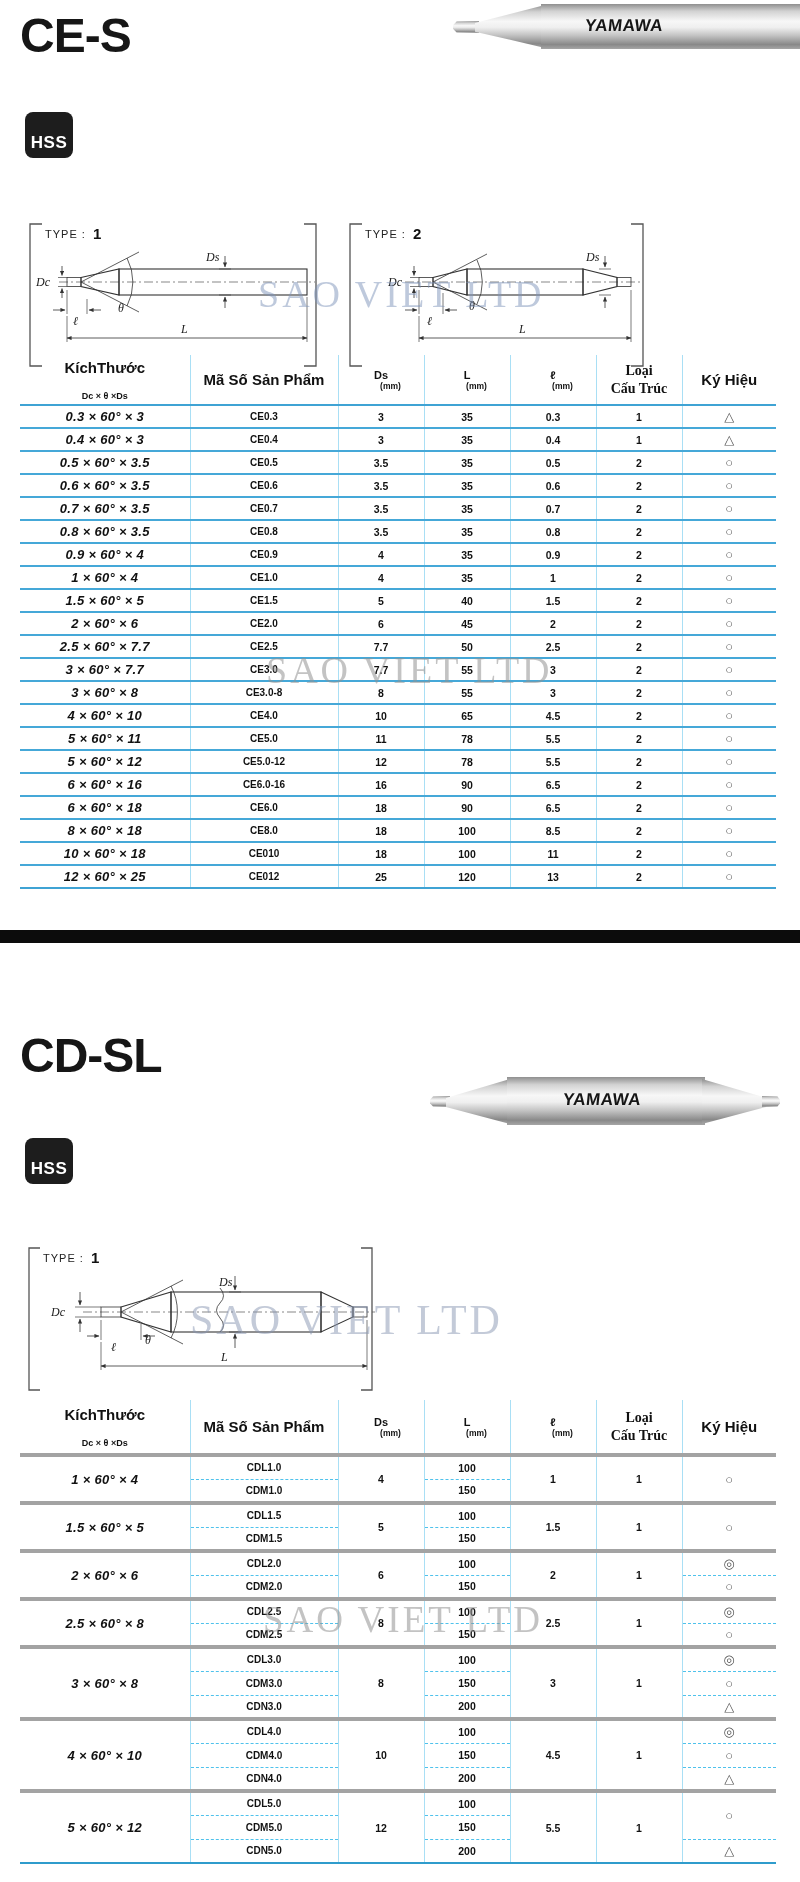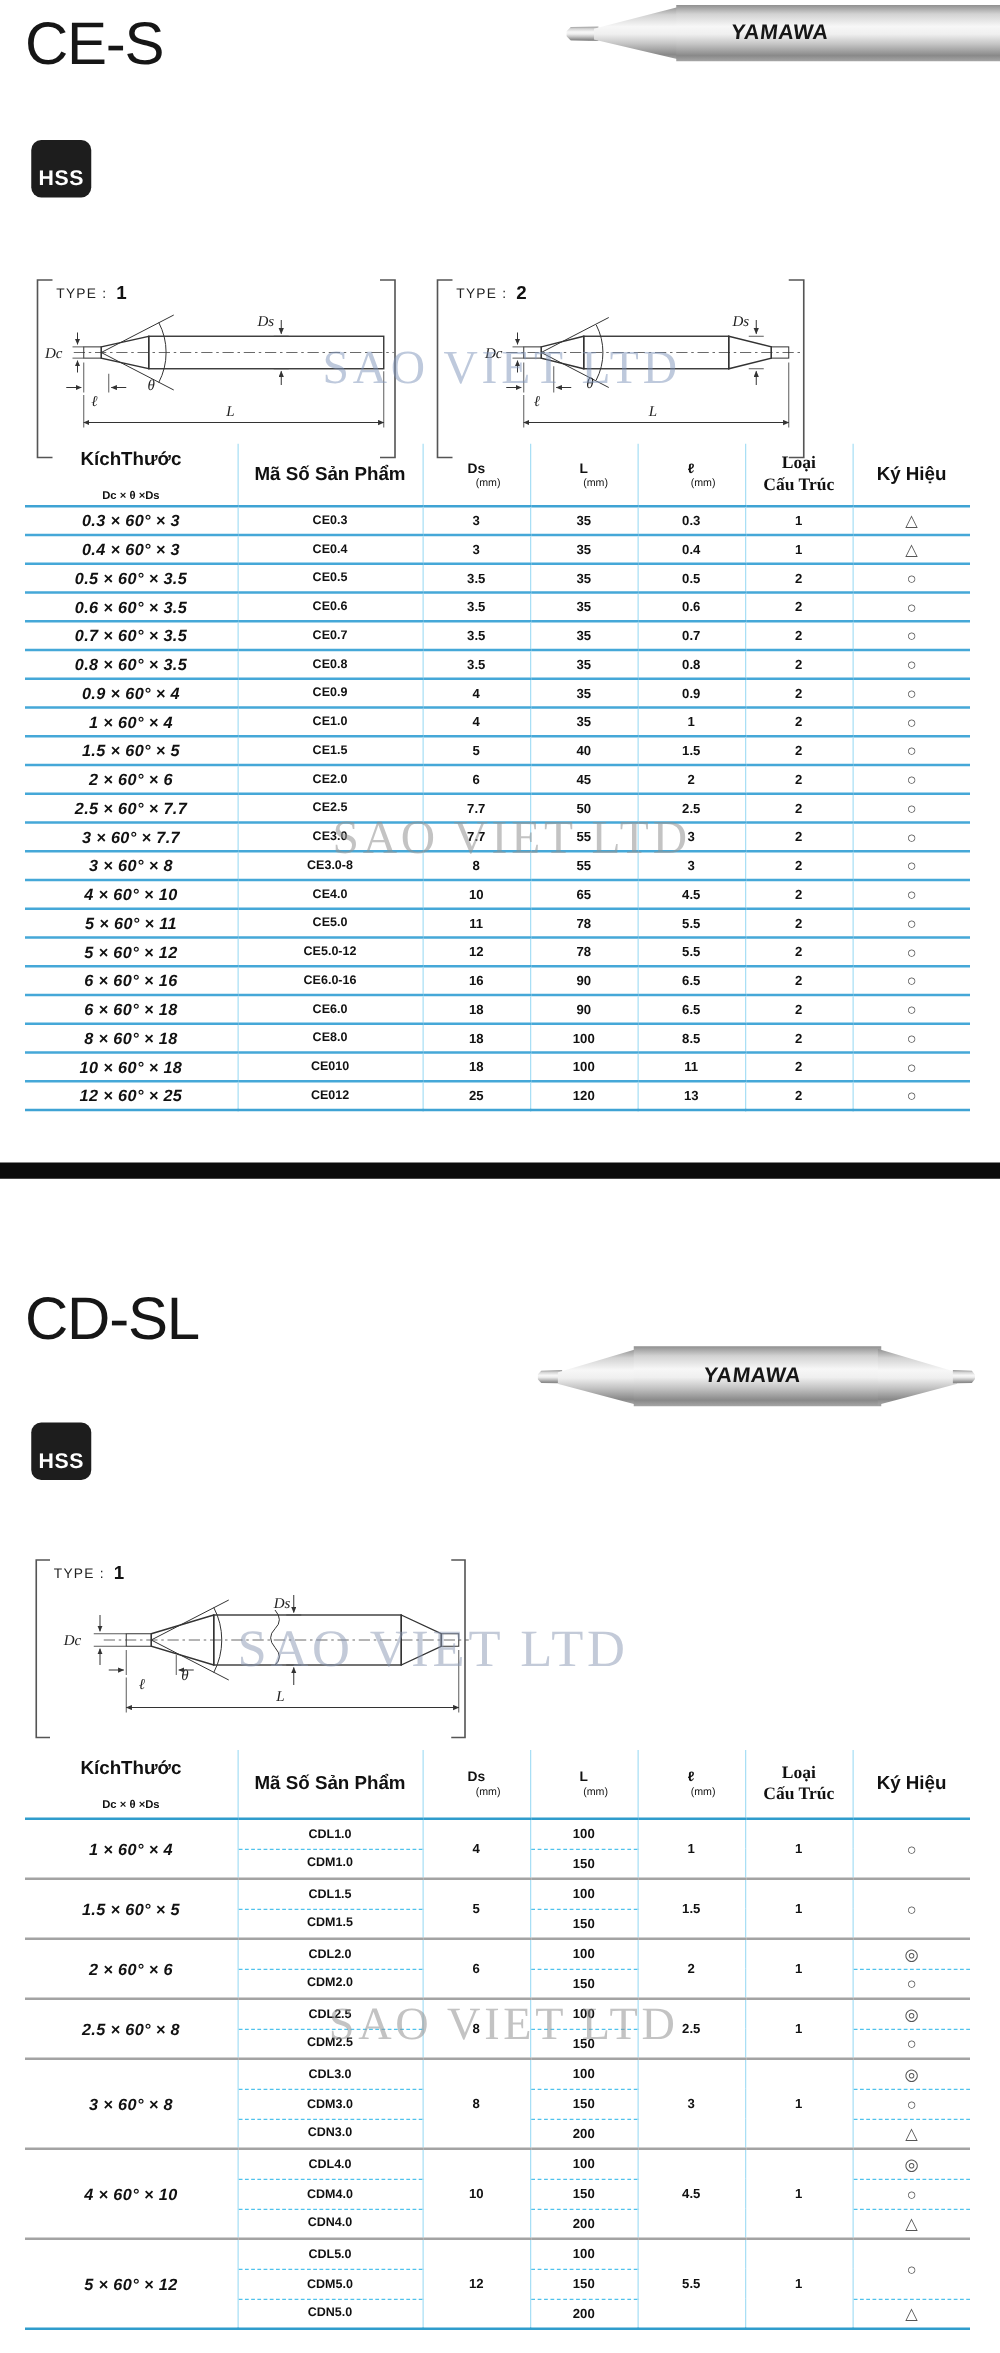--- a/index.html
+++ b/index.html
@@ -1,18 +1,18 @@
 <!DOCTYPE html>
 <html><head>
 <meta charset="utf-8">
 <style>
   html,body{margin:0;padding:0;background:#fff;}
   .page{position:relative;width:800px;height:1882px;background:#ffffff;overflow:hidden;
         font-family:"Liberation Sans",sans-serif;color:#111;}
-  .title{position:absolute;left:20px;font-weight:400;font-size:48px;letter-spacing:-1px;color:#161616;}
+  .title{position:absolute;left:20px;font-weight:700;font-size:48px;letter-spacing:-1px;color:#161616;}
   .hss{position:absolute;left:25px;width:48px;height:46px;background:#1d1d1d;border-radius:8px;
        display:flex;align-items:center;justify-content:center;}
   .hss span{color:#fff;font-weight:700;font-size:17px;letter-spacing:.5px;margin-top:15px;}
   .divider{position:absolute;left:0;top:930px;width:800px;height:13px;background:#0c0c0c;}
   .wm{position:absolute;font-family:"Liberation Serif",serif;letter-spacing:3px;white-space:nowrap;
       pointer-events:none;z-index:5;}
   .wm1{left:258px;top:272px;font-size:38px;color:rgba(125,148,185,.5);}
   .wm2{left:266px;top:648px;font-size:38px;color:rgba(145,145,145,.55);}
   .wm3{left:190px;top:1296px;font-size:42px;color:rgba(135,150,178,.5);}
   .wm4{left:263px;top:1598px;font-size:37px;color:rgba(145,145,145,.55);}
@@ -50,36 +50,36 @@
 
   
   table{position:absolute;left:20px;width:756px;border-collapse:collapse;table-layout:fixed;z-index:2;}
   th,td{padding:0;text-align:center;vertical-align:middle;border-left:1px solid #a9dff5;color:#111;}
   th:first-child{border-left:none;}
   td.c-size{border-left:none;font-style:italic;}
   .hv{font-family:Liberation Sans, sans-serif;font-size:15px;color:#111;}
   .hv2{font-family:"Liberation Serif",serif;font-size:14px;color:#111;line-height:1.25;}
   .hs{font-size:9px;font-weight:bold;margin-top:15px;}
   .hn{font-size:11px;font-weight:bold;}
-  .hm{font-size:8.5px;font-weight:normal;padding-left:19px;}
+  .hm{font-size:8.5px;font-weight:bold;padding-left:19px;}
   .c-size{font-size:13px;font-weight:bold;letter-spacing:.3px;}
   .c-code{font-size:10px;font-weight:bold;}
   .c-num{font-size:10.5px;font-weight:bold;}
   .c-sym{font-size:13px;font-weight:normal;color:#555;}
   #t1{top:355px;border-bottom:2px solid #3fa3d4;}
   #t1 thead tr{height:50px;}
   #t1 thead th{border-bottom:2px solid #3fa3d4;}
   #t1 tbody tr{height:23px;}
   #t1 tbody tr + tr td{border-top:2px solid #45a8d8;}
   #t2{top:1400px;border-bottom:2px solid #2f9ccc;}
   #t2 thead tr{height:55px;}
   #t2 thead th{border-bottom:2px solid #2f9ccc;}
   #t2 tbody tr{height:24px;}
   #t2 tbody td.dash{border-top:1px dashed #4fc2ec;}
-  #t2 tbody tr.group-start td{border-top:2px solid #a3a3a3;text-align:center;}
+  #t2 tbody tr.group-start td{border-top:4px solid #a3a3a3;text-align:center;}
 </style>
 </head>
 <body>
 
 <div class="page">
 
   <div class="title" style="top:8px">CE-S</div>
 
   <div class="photo photo1">
     <div class="pp pilotL1 metal"></div>

